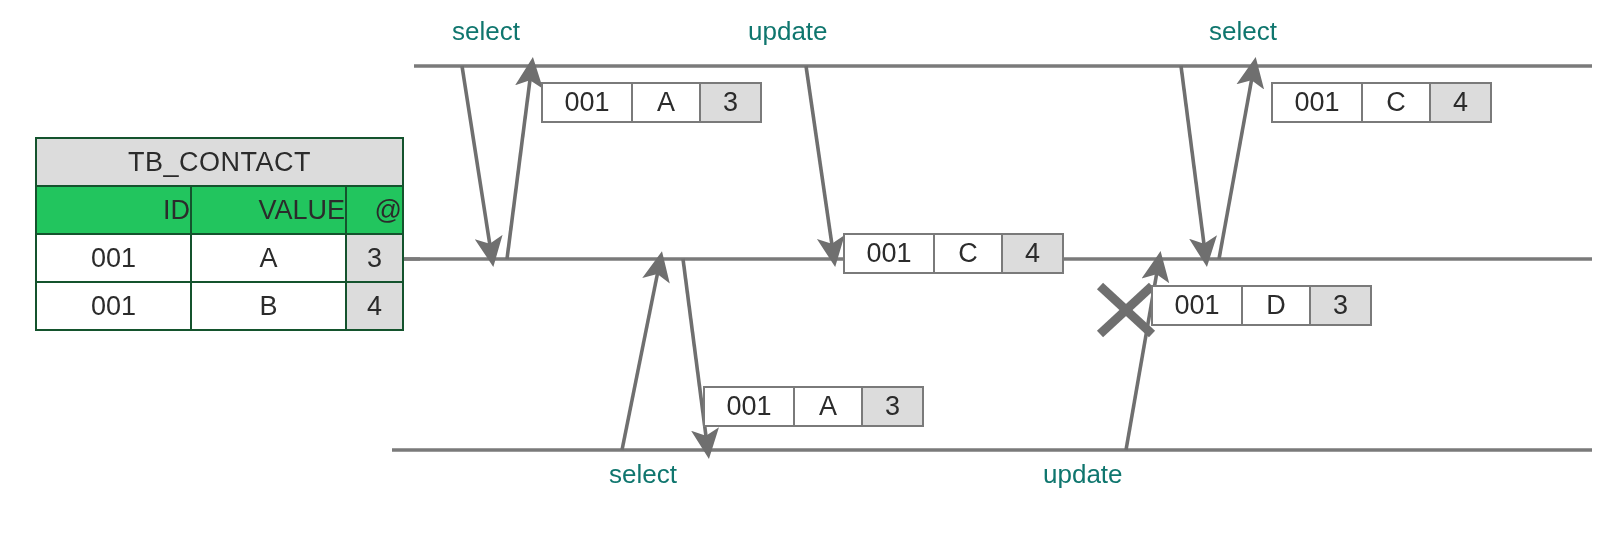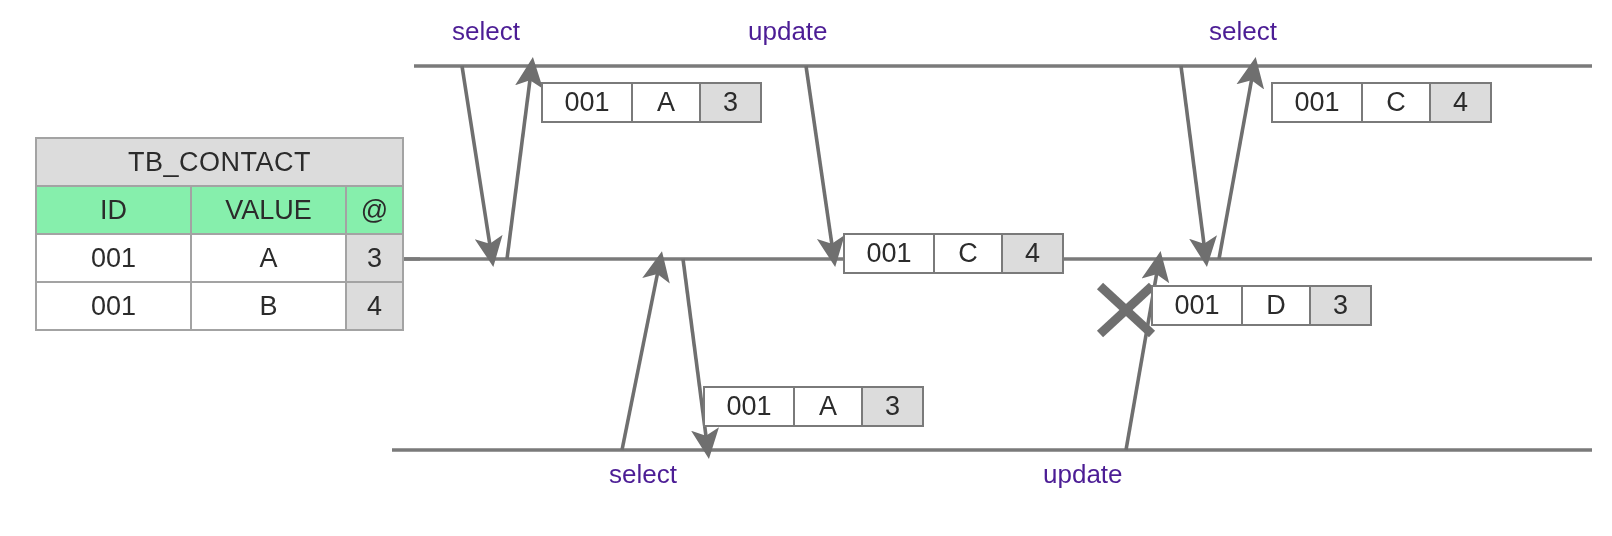--- a/index.html
+++ b/index.html
@@ -32,32 +32,33 @@
     position: absolute;
     left: 35px;
     top: 137px;
     width: 367px;
     border-collapse: collapse;
     border-spacing: 0;
     table-layout: fixed;
     background: #ffffff;
   }
   .db-table td {
-    border: 2px solid #a3a3a3;
+    border: 2px solid #14532d;
     height: 46px;
     text-align: center;
     vertical-align: middle;
     font-size: 27px;
     color: #2b2b2b;
     font-family: "Liberation Sans", sans-serif;
     padding: 0;
     font-weight: 400;
   }
   .db-table td.hdr {
-    background: #86efac;
+    background: #22c55e;
+    text-align: right;
   }
   .db-table td.title {
     background: #dcdcdc;
     font-size: 27px;
     letter-spacing: 0.5px;
   }
   .db-table td.at {
     background: #dcdcdc;
   }
   .col-id   { width: 155px; }
@@ -86,21 +87,21 @@
   }
   .record .cell:first-child { margin-left: 0; }
   .record .cell.c-id  { width: 92px; }
   .record .cell.c-val { width: 70px; }
   .record .cell.c-at  { width: 63px; background: #dcdcdc; }
 
   
   .lbl {
     position: absolute;
     font-size: 26px;
-    color: #4c1d95;
+    color: #0f766e;
     white-space: nowrap;
     font-family: "Liberation Sans", sans-serif;
   }
 </style>
 </head>
 <body>
 
 <div id="stage">
 
   <svg class="layer" viewBox="0 0 1612 536" xmlns="http://www.w3.org/2000/svg">

